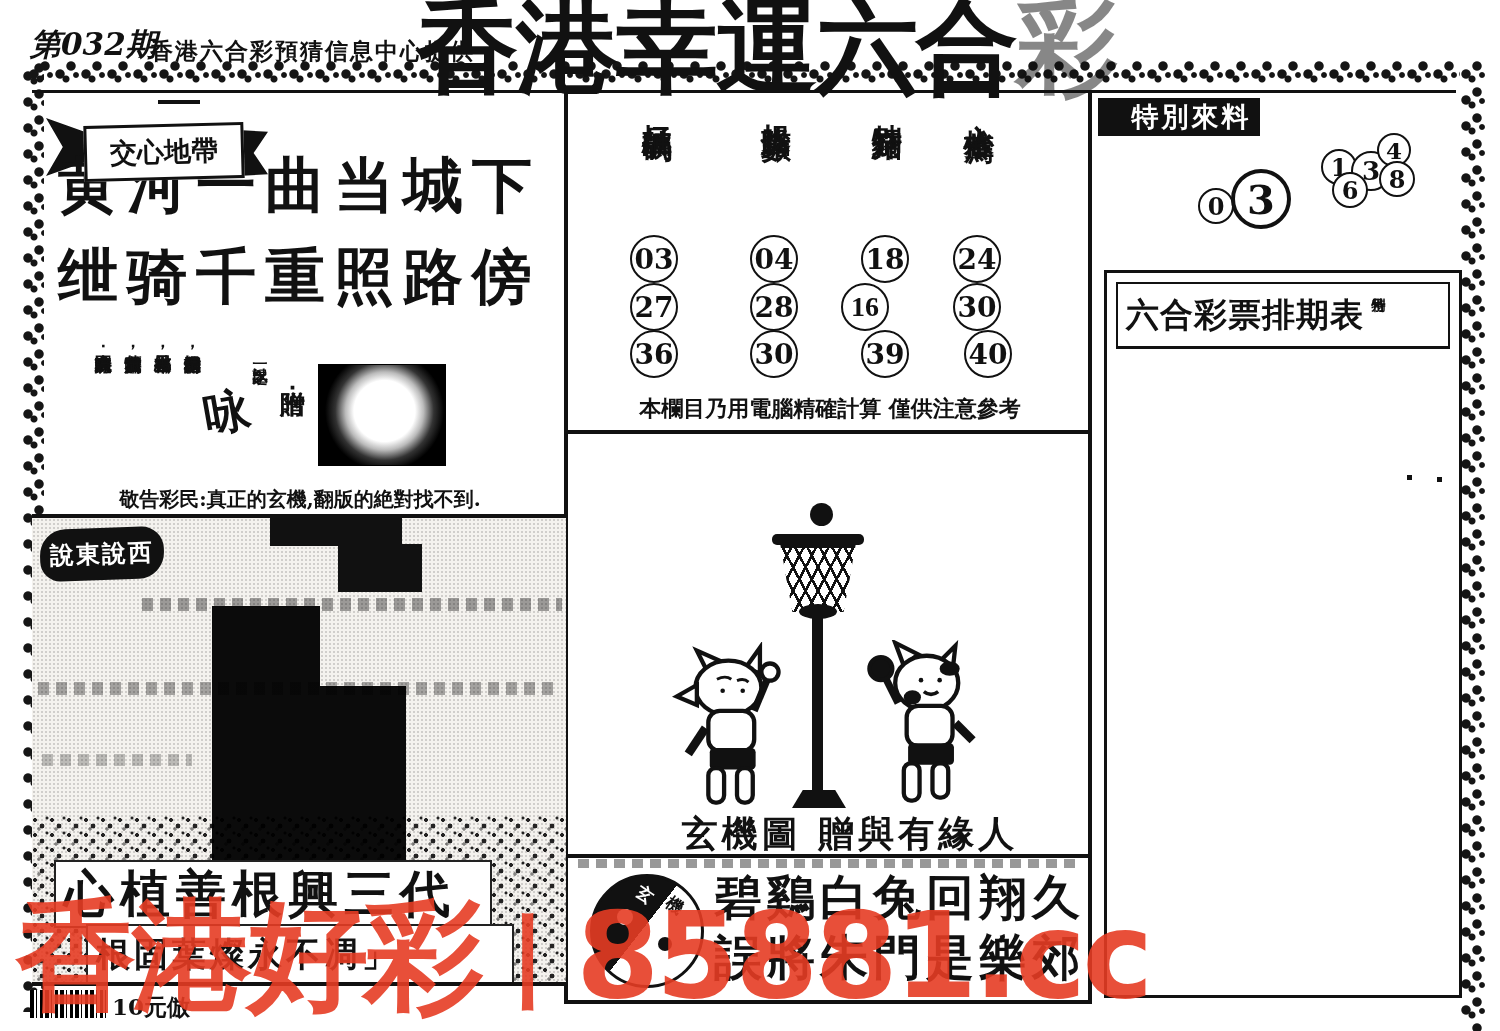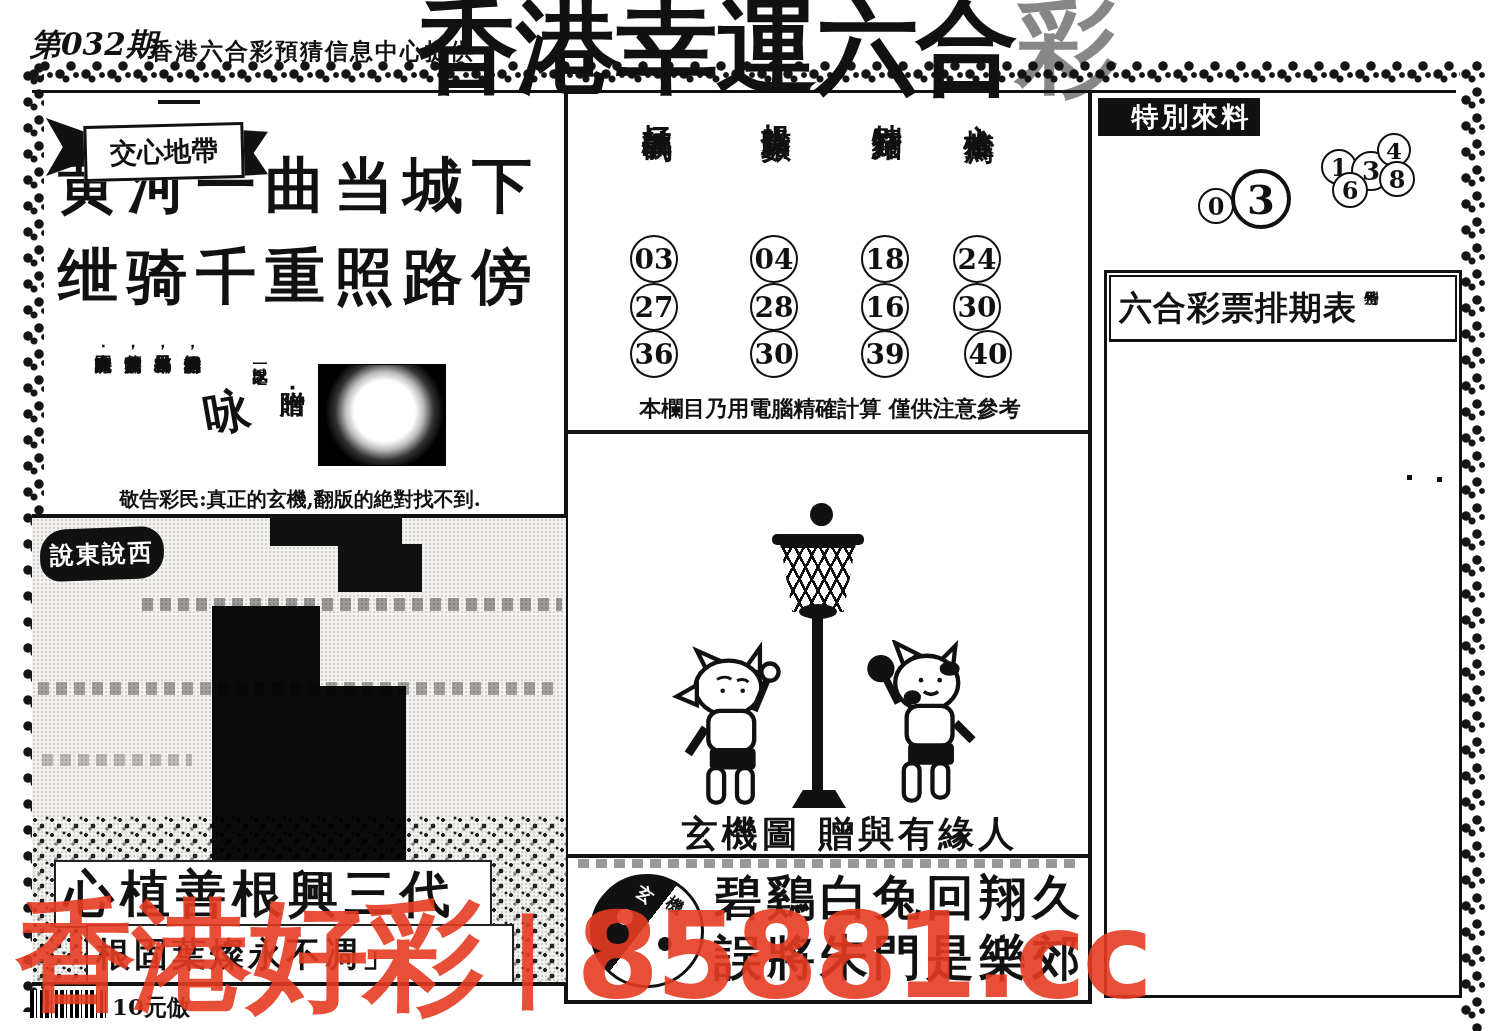--- a/index.html
+++ b/index.html
@@ -131,21 +131,21 @@
 <div class="circle-num" style="left:750px;top:283px;width:44px;height:44px;font-size:28px;">
     <span>28</span>
   </div>
 <div class="circle-num" style="left:750px;top:330px;width:44px;height:44px;font-size:28px;">
     <span>30</span>
   </div>
 
 <div class="circle-num" style="left:861px;top:235px;width:44px;height:44px;font-size:28px;">
     <span>18</span>
   </div>
-<div class="circle-num" style="left:861px;top:283px;width:44px;height:44px;font-size:28px;">
+<div class="circle-num" style="left:841px;top:283px;width:44px;height:44px;font-size:28px;font-family:Liberation Serif, serif;">
     <span>16</span>
   </div>
 <div class="circle-num" style="left:861px;top:330px;width:44px;height:44px;font-size:28px;">
     <span>39</span>
   </div>
 
 <div class="circle-num" style="left:953px;top:235px;width:44px;height:44px;font-size:28px;">
     <span>24</span>
   </div>
 <div class="circle-num" style="left:953px;top:283px;width:44px;height:44px;font-size:28px;">
@@ -245,21 +245,21 @@
     <span>4</span>
   </div>
 <div class="circle-num" style="left:1332px;top:172px;width:32px;height:32px;font-size:24px;border-width:2px;">
     <span>6</span>
   </div>
 <div class="circle-num" style="left:1379px;top:161px;width:32px;height:32px;font-size:24px;border-width:2px;">
     <span>8</span>
   </div>
 
 <div class="abs" style="left:1104px;top:270px;width:352px;height:722px;border:3px solid #111;background:#fff;">
-  <div style="height:62px;border:2px solid #111;margin:2px;border-bottom-width:3px;display:flex;align-items:center;padding-left:8px;">
+  <div style="height:62px;border:2px solid #111;margin:9px;border-bottom-width:3px;display:flex;align-items:center;padding-left:8px;">
     <span class="serif" style="font-size:33px;font-weight:900;letter-spacing:1px;white-space:nowrap;">六合彩票排期表</span>
     <span class="serif vtext" style="font-size:14px;font-weight:bold;margin-left:8px;height:56px;line-height:1;">特別号</span>
   </div>
   <div class="abs" style="left:300px;top:202px;width:5px;height:5px;background:#111;"></div>
   <div class="abs" style="left:330px;top:204px;width:5px;height:5px;background:#111;"></div>
 </div>
 
 <div class="abs wm" style="left:16px;top:876px;font-size:120px;">
   <span>香港好彩</span><span style="font-size:100px;">丨</span><span>85881.cc</span>
 </div>

